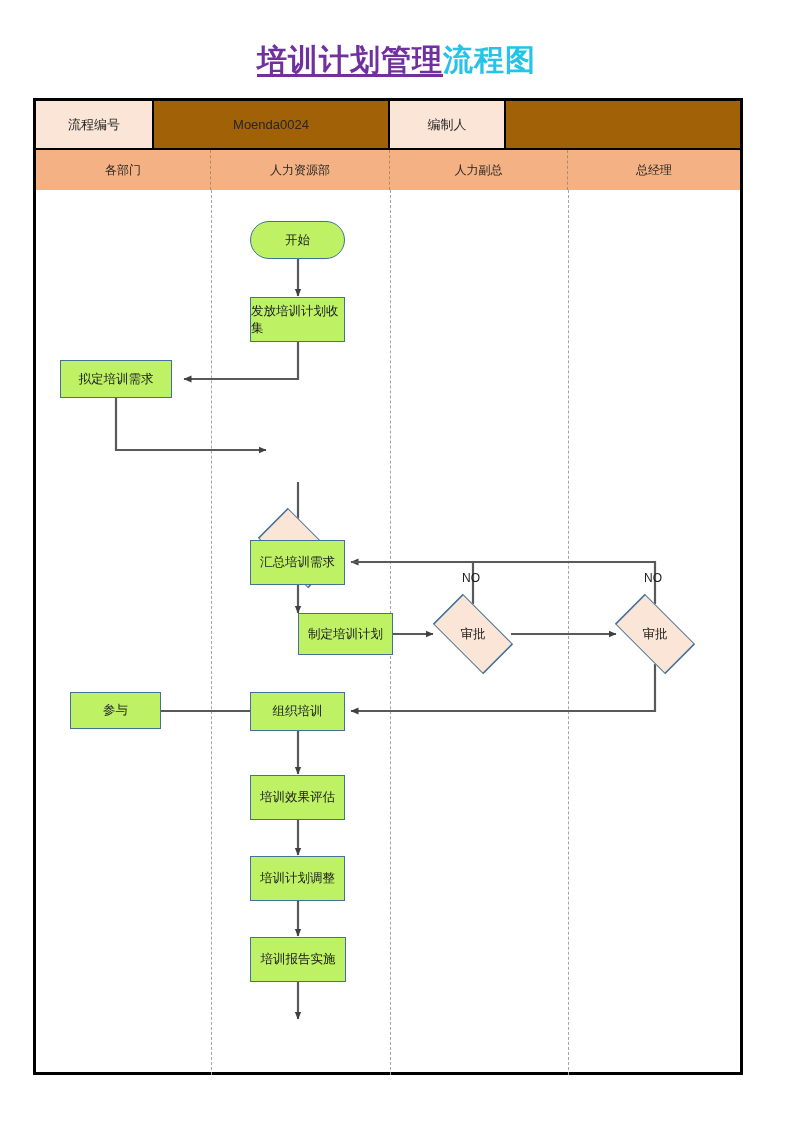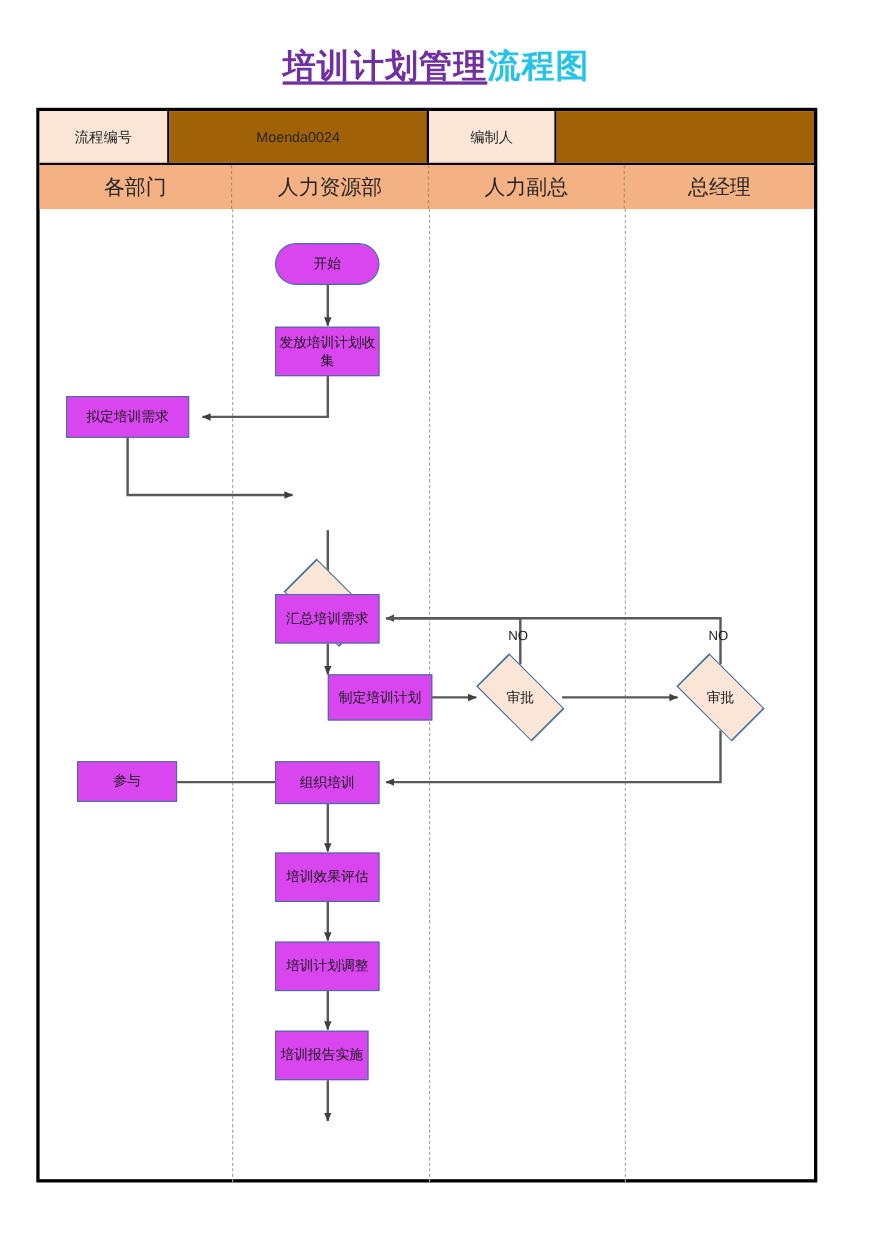--- a/index.html
+++ b/index.html
@@ -81,46 +81,45 @@
     display: flex;
     background: #F4B183;
     border-top: 2px solid #000;
     box-sizing: border-box;
   }
   .lane-cell {
     height: 40px;
     display: flex;
     align-items: center;
     justify-content: center;
-    font-size: 19px;
+    font-size: 12px;
     color: #262626;
     box-sizing: border-box;
     border-right: 1px dashed #B08968;
   }
   .lane-cell.last { border-right: none; }
 
   
   .lane-div {
     position: absolute;
     top: 89px;
     width: 0;
     height: 885px;
     border-left: 1px dashed #A6A6A6;
   }
 
   
   .node {
     position: absolute;
-    background: #d946ef;
+    background: #bef264;
     border: 1px solid #41719C;
     box-sizing: border-box;
     display: flex;
     align-items: center;
     justify-content: center;
-    text-align: center;
     font-size: 12.5px;
     line-height: 1.35;
     color: #1a1a1a;
     font-family: "Liberation Serif", "DejaVu Serif", serif;
   }
   .node.round { border-radius: 19px; }
 
   
   .diamond {
     position: absolute;
@@ -260,16 +259,16 @@
   </div>
 
   <div class="node" style="left:34px; top:591px; width:91px; height:37px;">参与</div>
 
   <div class="node" style="left:214px; top:591px; width:95px; height:39px;">组织培训</div>
 
   <div class="node" style="left:214px; top:674px; width:95px; height:45px;">培训效果评估</div>
 
   <div class="node" style="left:214px; top:755px; width:95px; height:45px;">培训计划调整</div>
 
-  <div class="node" style="left:214px; top:836px; width:85px; height:45px;">培训报告实施</div>
+  <div class="node" style="left:214px; top:836px; width:96px; height:45px;">培训报告实施</div>
 
 
 </div>
 
 </body></html>

